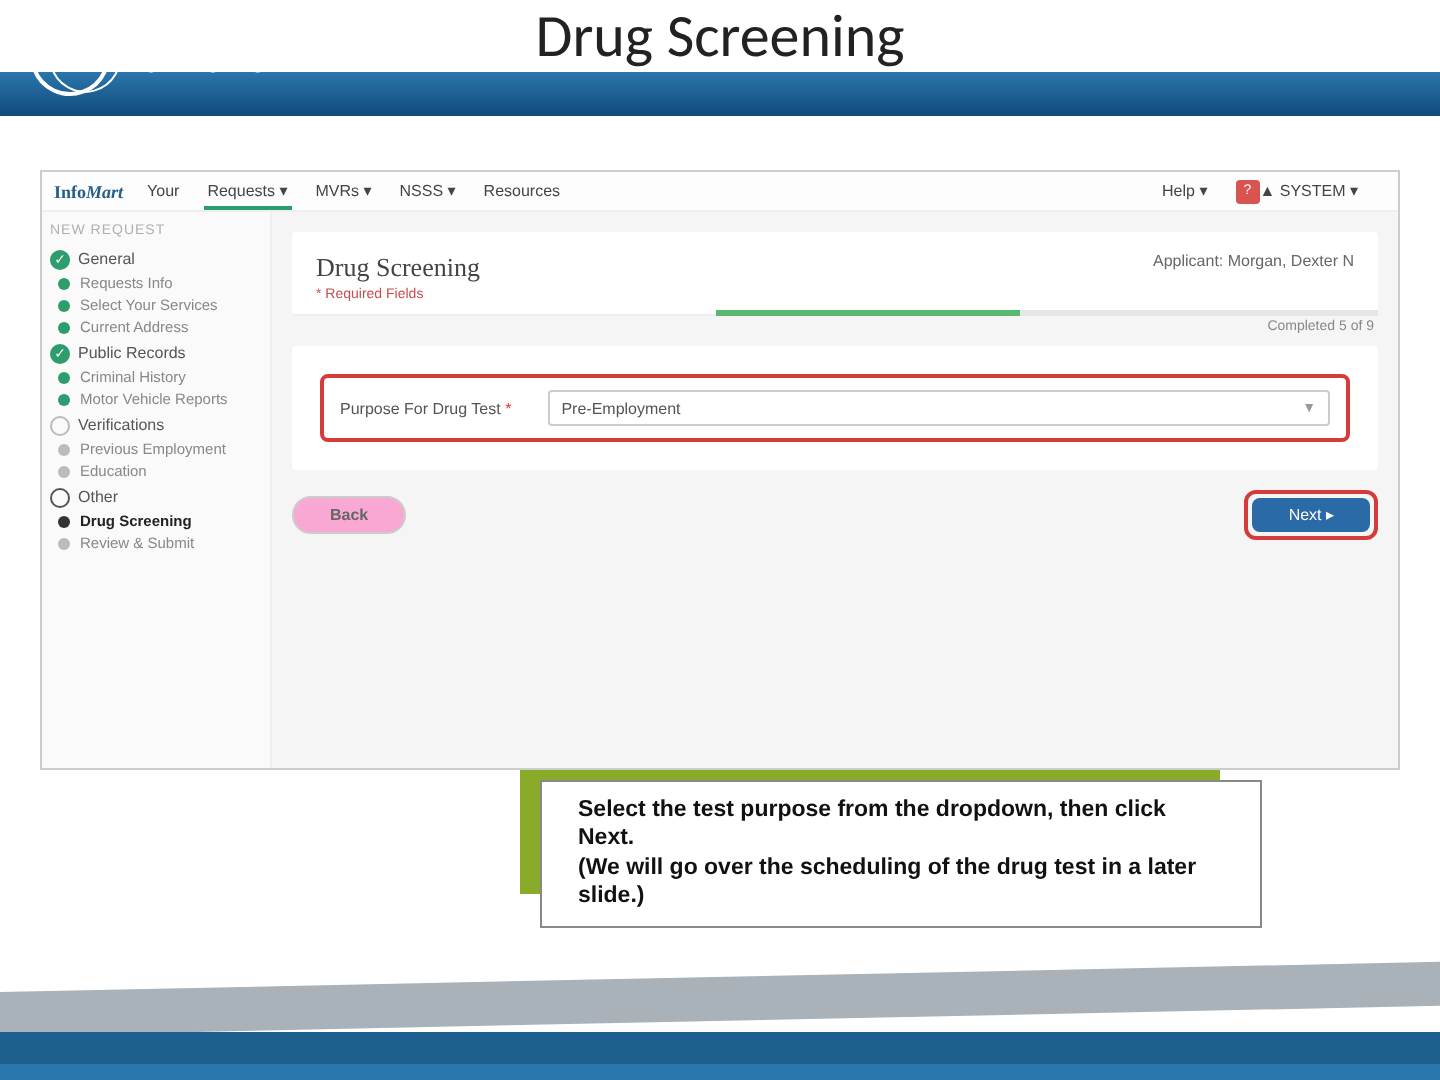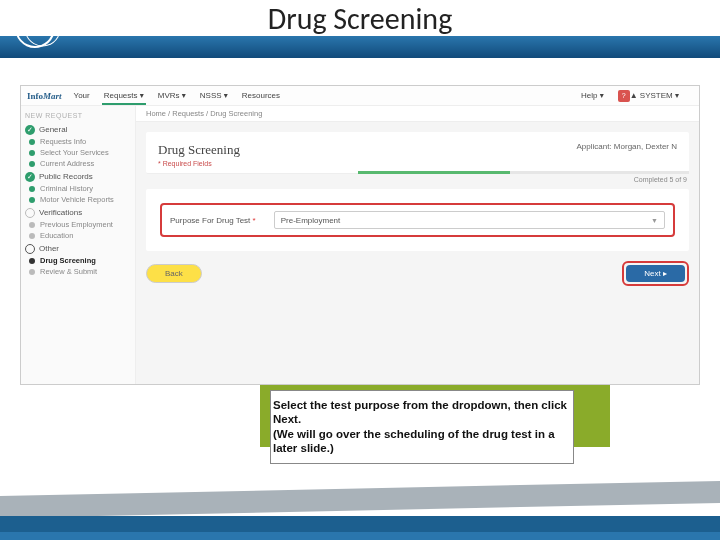--- a/index.html
+++ b/index.html
@@ -49,26 +49,26 @@
   .progress-txt { font-size:7px; color:#888; text-align:right; padding:2px 12px 0 0;}
 
   .form-section { background:#fff; margin:6px 10px; padding:14px 14px; border-radius:2px; position:relative; }
   .form-row { display:flex; align-items:center; border:2px solid #d63b3b; border-radius:4px; padding:6px 8px;}
   .form-label { font-size:8px; color:#555; margin-right:18px; white-space:nowrap;}
   .form-label .ast { color:#d33; }
   .form-select { flex:1; border:1px solid #ccc; height:18px; font-size:8px; padding:2px 6px; background:#fff; color:#555; display:flex; align-items:center; justify-content:space-between; border-radius:2px;}
   .form-select .chev { font-size:7px; color:#999;}
 
   .btn-row { margin:10px 10px; display:flex; justify-content:space-between; align-items:center; }
-  .btn-back { background:#fde047; border:1px solid #ccc; color:#666; font-size:8px; padding:4px 18px; border-radius:12px; }
+  .btn-back { background:#f9a8d4; border:1px solid #ccc; color:#666; font-size:8px; padding:4px 18px; border-radius:12px;font-weight:bold; }
   .btn-next-wrap { border:2px solid #d63b3b; border-radius:6px; padding:2px;margin-left:48px;}
   .btn-next { background:#2a6aa6; color:#fff; font-size:8px; padding:4px 18px; border-radius:4px; border:none; display:flex; align-items:center; gap:3px; }
 
   
-  .caption { position:absolute; left:270px; top:390px; width:304px; background:#fff; border-top:6px solid #8aab2a; border-left:1px solid #aaa; border-right:1px solid #aaa; border-bottom:1px solid #aaa; padding:7px 2px; font-size:11.5px; font-family:Arial,sans-serif; font-weight:bold; line-height:1.25; color:#111;}
+  .caption { position:absolute; left:270px; top:390px; width:361px; background:#fff; border-top:6px solid #8aab2a; border-left:1px solid #aaa; border-right:1px solid #aaa; border-bottom:1px solid #aaa; padding:7px 18px; font-size:11.5px; font-family:Arial,sans-serif; font-weight:bold; line-height:1.25; color:#111;}
   .caption { border:1px solid #888; z-index:5; }
   .caption-bg { position:absolute; left:260px; top:385px; width:350px; height:62px; background:#8aab2a; z-index:4;}
 
   
   .footer { position:absolute; left:0; right:0; bottom:0; height:50px; }
   .footer .grey { position:absolute; left:0; right:0; bottom:22px; height:22px; background:#a9b2b9; transform:skewY(-1.2deg); transform-origin:left;}
   .footer .blue1 { position:absolute; left:0; right:0; bottom:6px; height:18px; background:#1c5f8f;}
   .footer .blue2 { position:absolute; left:0; right:0; bottom:0; height:8px; background:#2a76ad;}
 </style>
 </head>
@@ -156,21 +156,20 @@
           <span class="sb-dot dark"></span>
           <span>Drug Screening</span>
         </div>
       <div class="sb-item">
           <span class="sb-dot grey"></span>
           <span>Review &amp; Submit</span>
         </div>
     </div>
 
     <div class="content">
-      <div class="breadcrumb">Home  /  Requests  /  Drug Screening</div>
 
       <div class="page-head">
         <div>
           <div class="page-title">Drug Screening</div>
           <div class="req-fields">* Required Fields</div>
         </div>
         <div class="appl-name">Applicant: Morgan, Dexter N</div>
         <div class="progress">
           <div class="done"></div>
           <div class="rest"></div>

